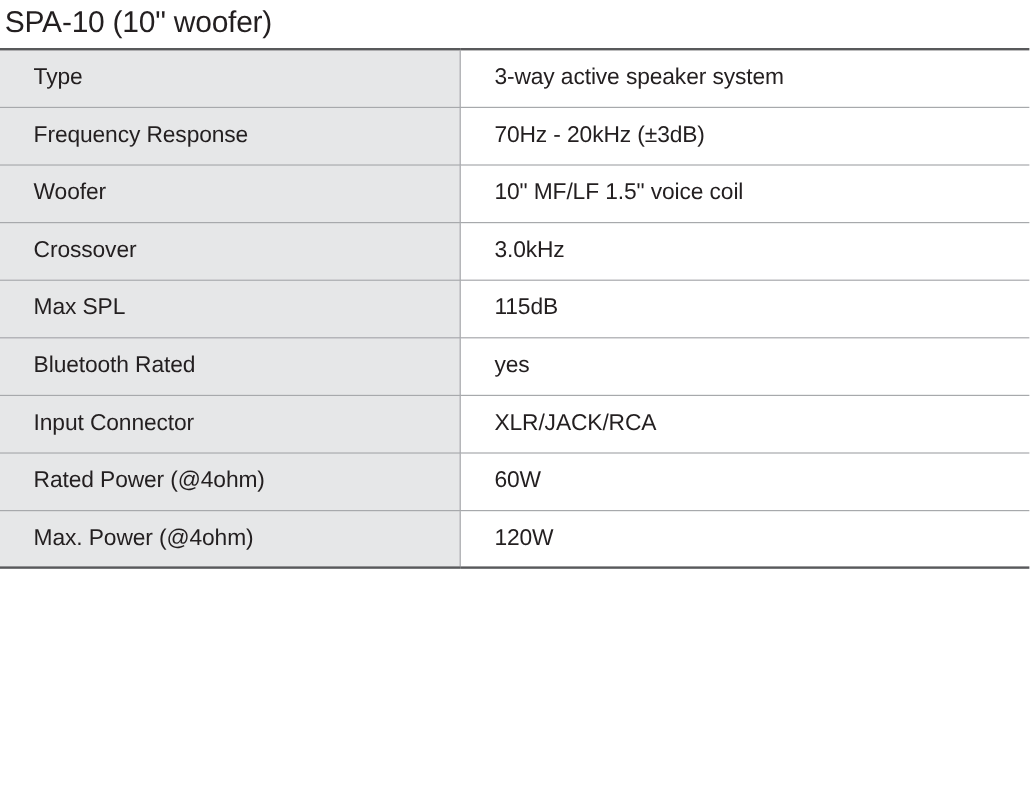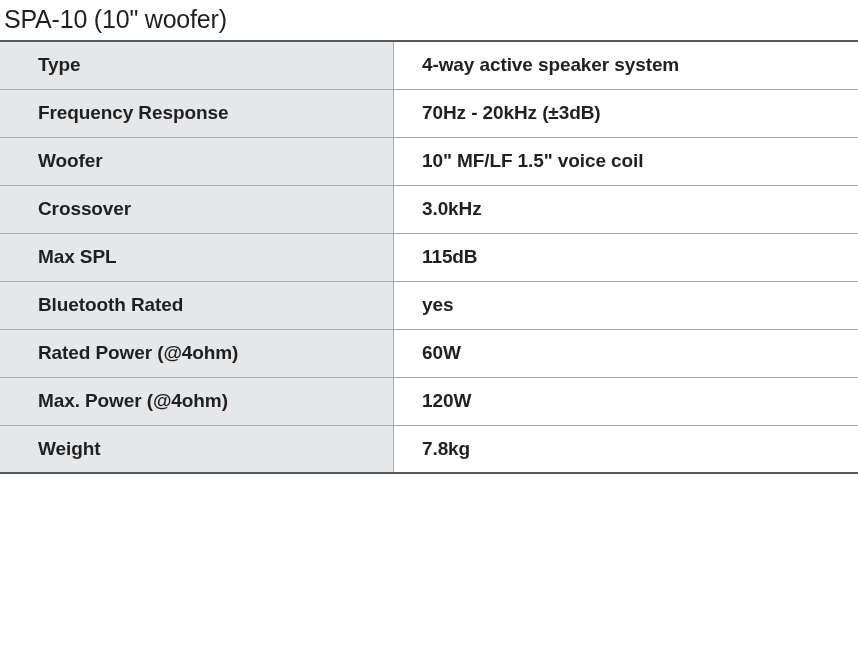--- a/index.html
+++ b/index.html
@@ -31,27 +31,26 @@
     border-collapse: collapse;
     width: 858px;
     table-layout: fixed;
   }
   table.spec tr {
     height: 48px;
   }
   table.spec td {
     border-top: 1px solid #a7a9ac;
     border-bottom: 1px solid #a7a9ac;
-    padding: 0 0 0 38px;
+    padding: 0 0 0 28px;
     font-size: 19px;
     line-height: 22px;
     vertical-align: middle;
     white-space: nowrap;
     letter-spacing: -0.1px;
-    font-weight: bold;
   }
   table.spec td.label {
     width: 355px;
     background: #e6e7e8;
     border-right: 1px solid #a7a9ac;
   }
   table.spec td.value {
     background: #ffffff;
     padding-left: 28px;
   }
@@ -64,21 +63,21 @@
 </style>
 </head>
 <body>
 
 <div class="sheet">
   <div class="title">SPA-10 (10" woofer)</div>
   <table class="spec">
     <tbody>
         <tr>
           <td class="label">Type</td>
-          <td class="value">4-way active speaker system</td>
+          <td class="value">3-way active speaker system</td>
         </tr>
         <tr>
           <td class="label">Frequency Response</td>
           <td class="value">70Hz - 20kHz (±3dB)</td>
         </tr>
         <tr>
           <td class="label">Woofer</td>
           <td class="value">10" MF/LF 1.5" voice coil</td>
         </tr>
         <tr>
@@ -87,26 +86,26 @@
         </tr>
         <tr>
           <td class="label">Max SPL</td>
           <td class="value">115dB</td>
         </tr>
         <tr>
           <td class="label">Bluetooth Rated</td>
           <td class="value">yes</td>
         </tr>
         <tr>
+          <td class="label">Input Connector</td>
+          <td class="value">XLR/JACK/RCA</td>
+        </tr>
+        <tr>
           <td class="label">Rated Power (@4ohm)</td>
           <td class="value">60W</td>
         </tr>
         <tr>
           <td class="label">Max. Power (@4ohm)</td>
           <td class="value">120W</td>
         </tr>
-        <tr>
-          <td class="label">Weight</td>
-          <td class="value">7.8kg</td>
-        </tr>
       </tbody>
   </table>
 </div>
 
 </body></html>

